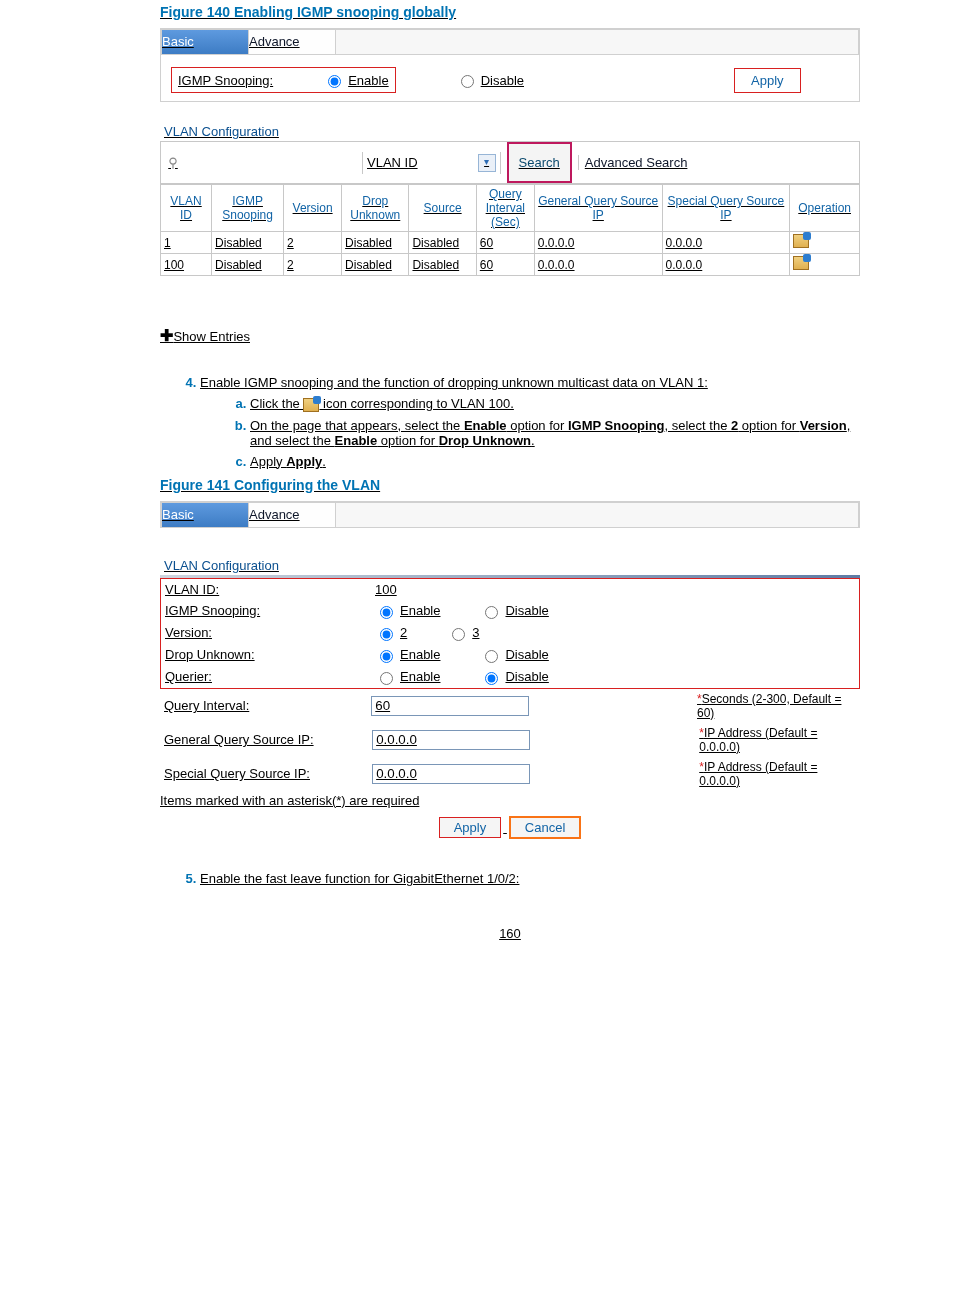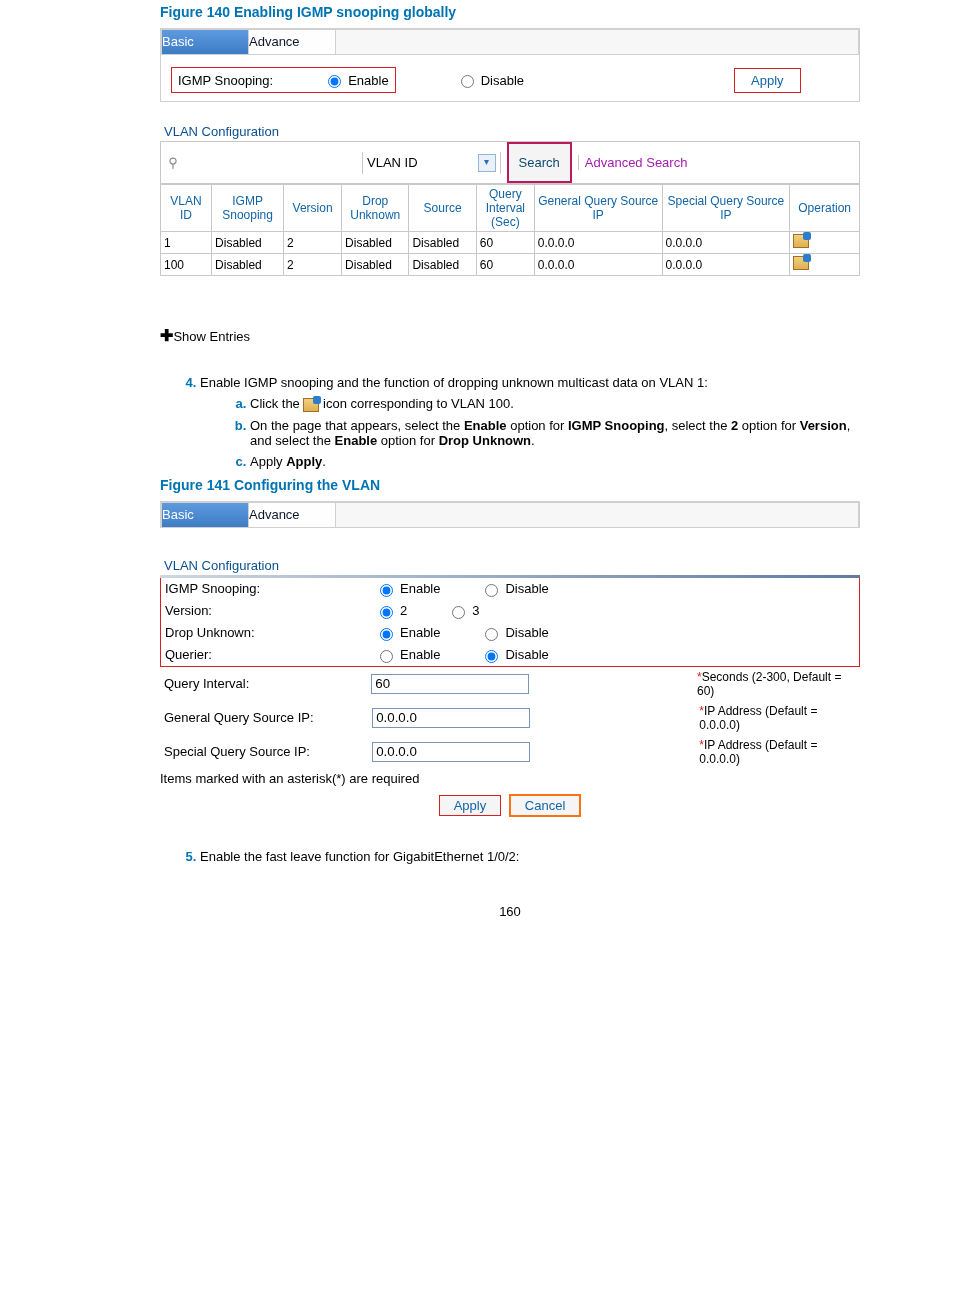--- a/index.html
+++ b/index.html
@@ -6,20 +6,21 @@
     margin: 0;
     background: #fff;
     font-family: Arial, Helvetica, sans-serif;
     font-size: 13px;
     color: #000;
   }
   .page {
     width: 700px;
     margin-left: 160px;
     padding-bottom: 60px;
+    text-decoration: underline;
   }
   .fig-caption {
     color: #0073b3;
     font-size: 14px;
     font-weight: bold;
     margin: 4px 0 8px 0;
   }
   .tabs-bar {
     border: 1px solid #d0d0d0;
     border-bottom: none;
@@ -91,21 +92,21 @@
   }
   .search-btn {
     border: 2px solid #be185d;
     background: #f4f4f4;
     color: #0c4a6e;
     padding: 11px 10px;
     margin: 0 6px;
     cursor: pointer;
   }
   .adv-search {
-    color: #a21caf;
+    color: #0f172a;
     border-left: 1px solid #c8c8c8;
     padding-left: 6px;
     cursor: pointer;
   }
   table.data {
     border: 1px solid #c8c8c8;
     border-collapse: collapse;
     width: 100%;
     table-layout: fixed;
   }
@@ -342,20 +343,26 @@
       <div class="tab inactive">Advance</div>
     </div>
   </div>
   <div style="height:26px;"></div>
 
   <div class="section-title" style="margin-top:4px;">VLAN Configuration</div>
   <div class="hr-grad"></div>
 
   <div class="form-block">
 
+    <div class="form-row" style="border:1px solid #d82020; border-bottom:none;">
+      <div class="label">VLAN ID:</div>
+      <div class="opts">
+          <span>100</span>
+        </div>
+    </div>
     <div class="form-row" style="border:1px solid #d82020; border-top:none; border-bottom:none;">
       <div class="label">IGMP Snooping:</div>
       <div class="opts">
         <span class="radio-group">
             <input type="radio" checked="" style="">
             <span>Enable</span>
           </span>
         <span class="radio-group">
             <input type="radio" style="">
             <span>Disable</span>

